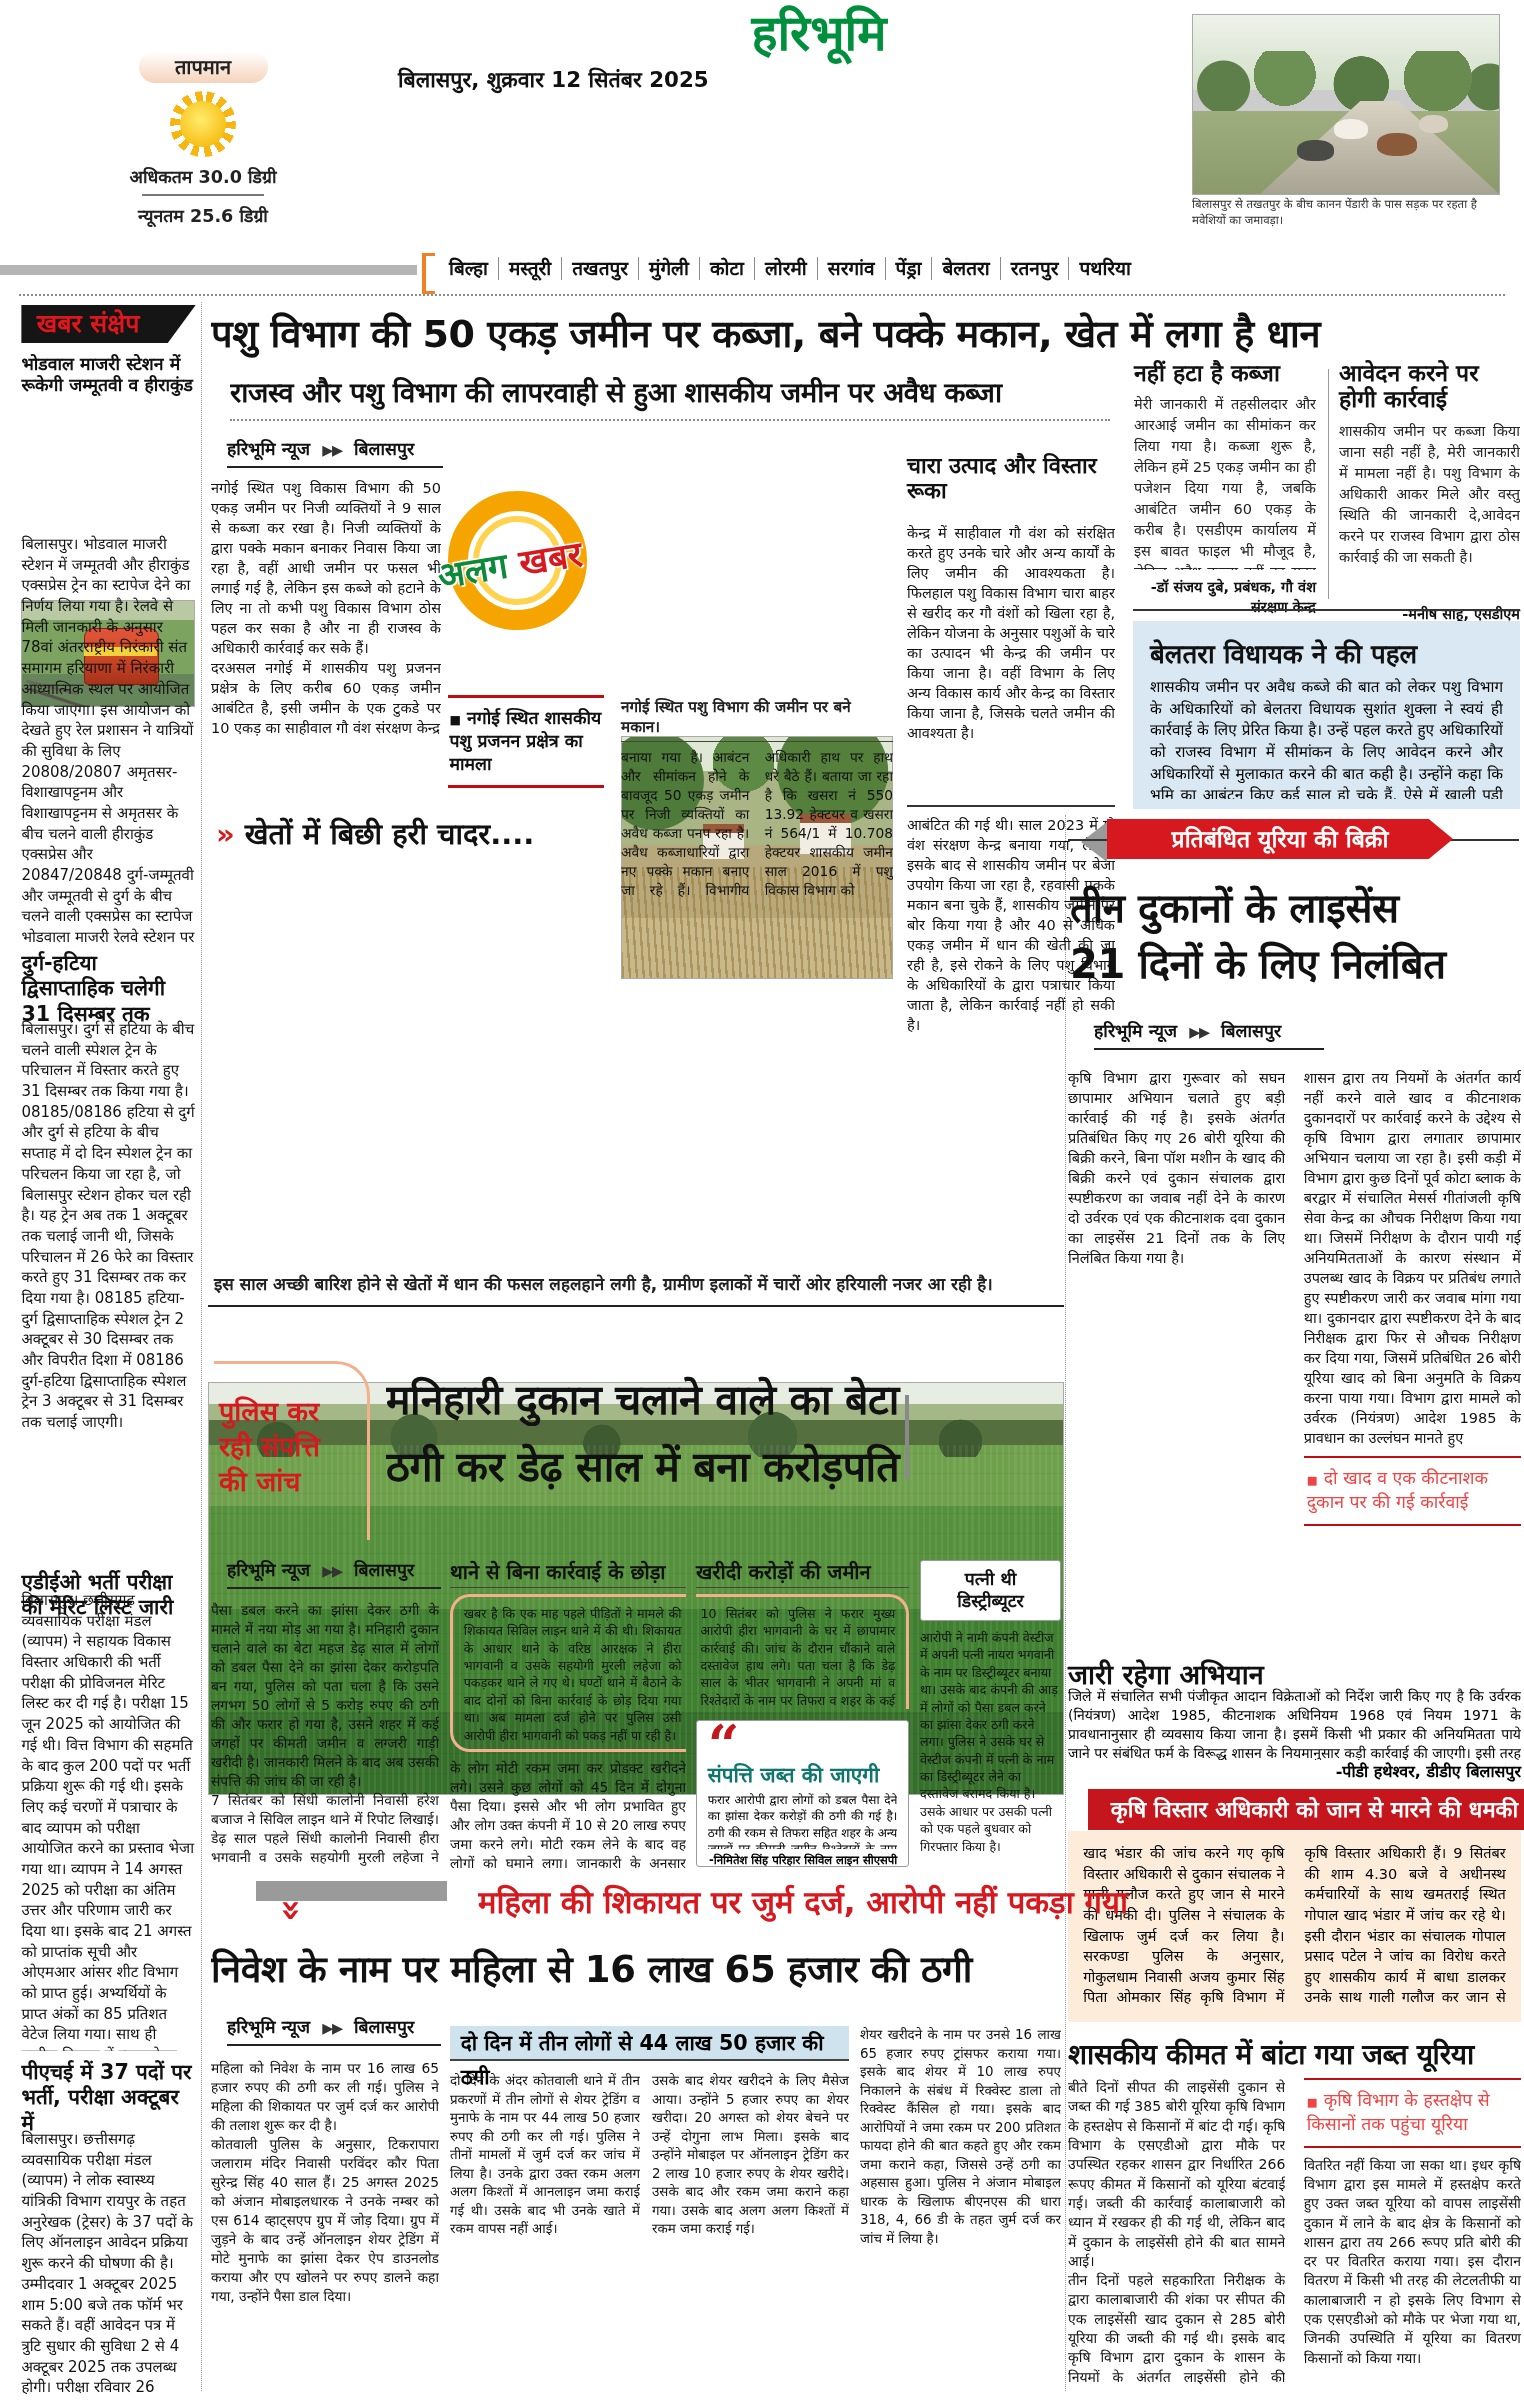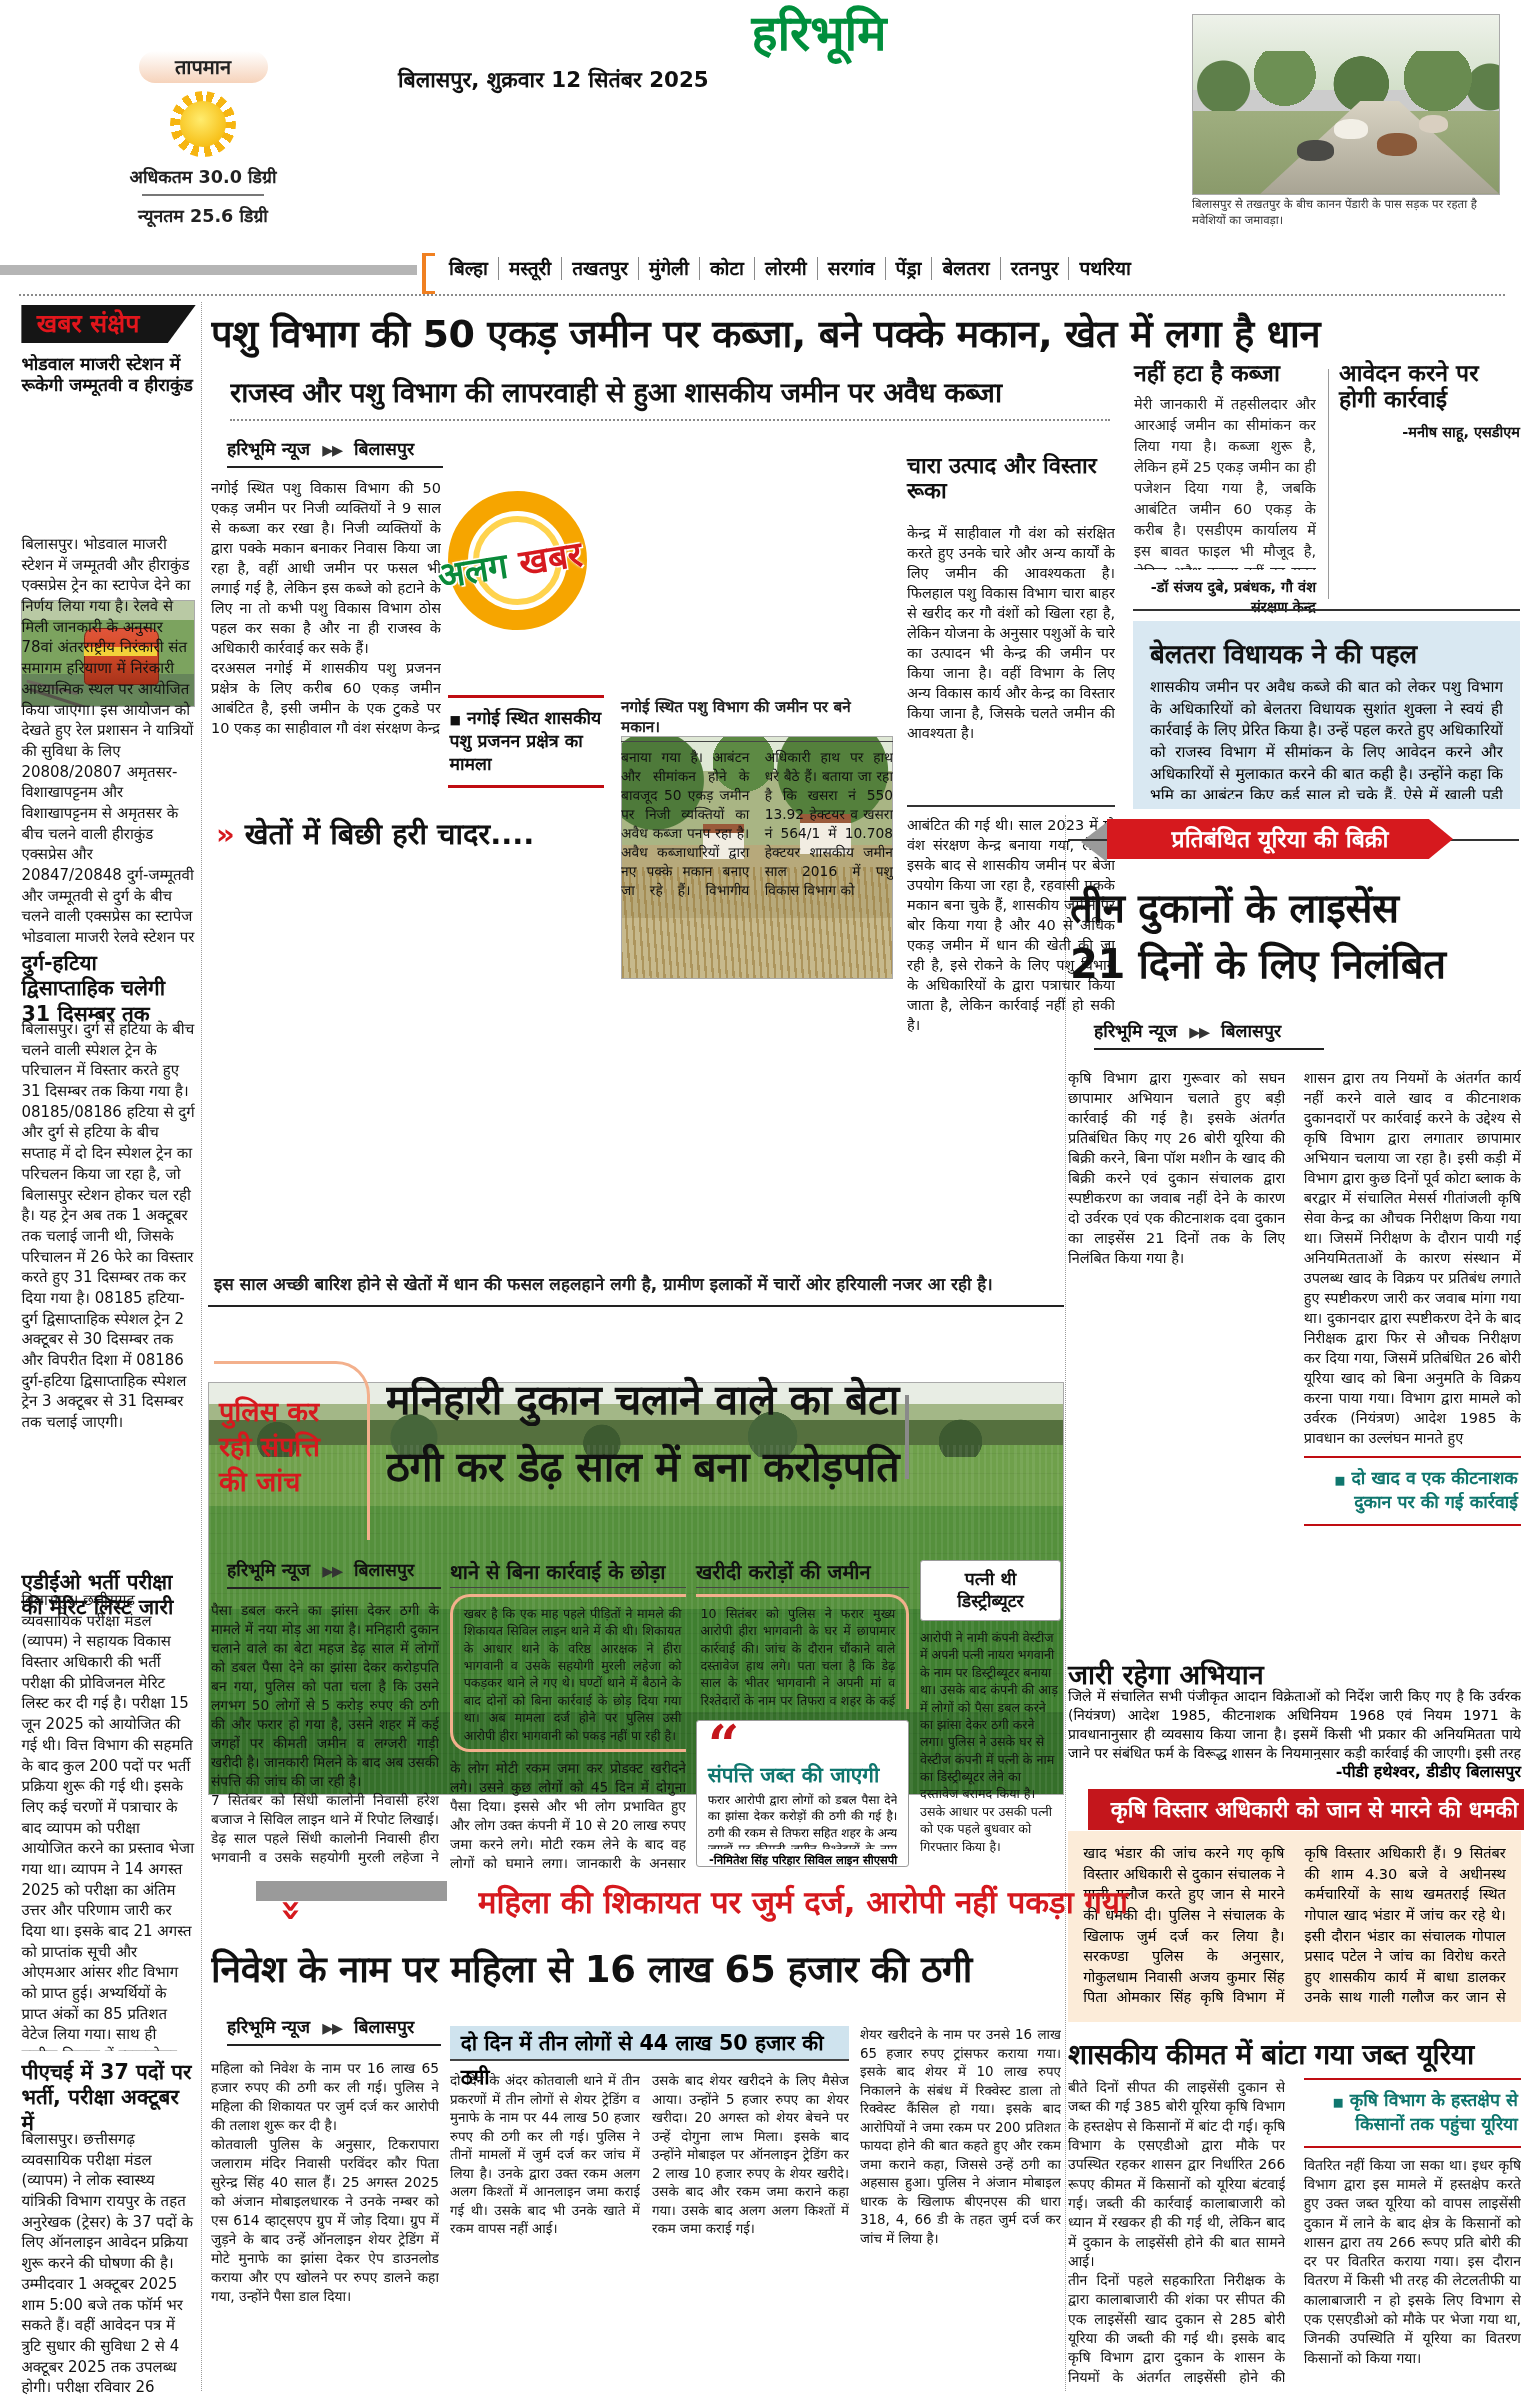--- a/index.html
+++ b/index.html
@@ -37,21 +37,21 @@
   .note{border-top:3.1px solid #c00d12;border-bottom:3.1px solid #c00d12;padding:9.2px 1.5px;font-size:17.6px;font-weight:bold;line-height:1.3;color:#111;}
   .note .sq{color:#111;font-size:12.2px;padding-right:6.1px;}
   
   .qtitle{font-size:23px;font-weight:bold;color:#111;line-height:1.15;margin-bottom:7.7px;}
   .qbody{font-size:14.5px;line-height:1.45;text-align:justify;color:#222;}
   .qattr{font-size:14.5px;font-weight:bold;text-align:right;margin-top:6.1px;color:#111;}
   .bluebox{background:#d9e8f2;padding:13.8px 17px;box-sizing:border-box;}
   
   .ribbon{background:#d6191e;color:#fff;font-size:23px;font-weight:bold;text-align:center;line-height:40px;clip-path:polygon(0 0,93% 0,100% 50%,93% 100%,0 100%);}
   .fold{width:0;height:0;border-top:20px solid transparent;border-bottom:20px solid transparent;border-right:26px solid #9a9a9a;}
-  .pull{border-top:2.3px solid #c00d12;border-bottom:2.3px solid #c00d12;padding:9.2px 3.1px;margin:7.7px 0;font-size:17.6px;font-weight:bold;line-height:1.35;color:#0f766e;break-inside:avoid;text-align:right;}
+  .pull{border-top:2.3px solid #c00d12;border-bottom:2.3px solid #c00d12;padding:9.2px 3.1px;margin:7.7px 0;font-size:17.6px;font-weight:normal;line-height:1.35;color:#ef4444;break-inside:avoid;}
   .pull .sq{font-size:11.5px;padding-right:6.1px;}
   
   .obox-l{border-left:3.8px solid #f3b08c;border-top:3.8px solid #f3b08c;border-bottom:3.8px solid #f3b08c;border-radius:20px 0 0 20px;padding:7.7px 4.6px 7.7px 10.7px;box-sizing:border-box;}
   .obox-r{border-right:3.8px solid #f3b08c;border-top:3.8px solid #f3b08c;border-radius:0 20px 0 0;padding:7.7px 10.7px 7.7px 4.6px;box-sizing:border-box;}
   .subhead2{font-size:20px;font-weight:bold;color:#111;margin-bottom:6.1px;line-height:1.2;}
   .gbox{border:1.5px solid #9a9a9a;border-radius:3.1px;padding:7.7px 10.7px;box-sizing:border-box;background:#fff;}
   .quote-ic{font-family:"DejaVu Serif","Liberation Serif",serif;color:#c4161c;font-size:55px;line-height:31px;font-weight:bold;}
   
   .threat-h{background:#c4161c;color:#fff;font-size:22px;font-weight:bold;text-align:center;line-height:41px;}
   .threat-b{background:#fcecd9;columns:2;column-gap:20px;padding:12.2px 15.3px;box-sizing:border-box;font-size:14.5px;line-height:1.42;text-align:justify;}
@@ -196,20 +196,21 @@
   </div>
 
   <div class="abs" style="left:1134px;top:360px;width:182px;">
     <div class="qtitle">नहीं हटा है कब्जा</div>
     <div class="qbody clip" style="height:176px;">मेरी जानकारी में तहसीलदार और आरआई जमीन का सीमांकन कर लिया गया है। कब्जा शुरू है, लेकिन हमें 25 एकड़ जमीन का ही पजेशन दिया गया है, जबकि आबंटित जमीन 60 एकड़ के करीब है। एसडीएम कार्यालय में इस बावत फाइल भी मौजूद है, लेकिन अवैध कब्जा नहीं हट सका है।</div>
     <div class="qattr">-डॉ संजय दुबे, प्रबंधक, गौ वंश संरक्षण केन्द्र</div>
   </div>
   <div class="abs" style="left:1328px;top:369px;width:0;height:230px;border-left:1.5px solid #9a9a9a;"></div>
   <div class="abs" style="left:1339px;top:360px;width:181px;">
     <div class="qtitle">आवेदन करने पर होगी कार्रवाई</div>
+    <div class="qbody clip" style="height:176px;">शासकीय जमीन पर कब्जा किया जाना सही नहीं है, मेरी जानकारी में मामला नहीं है। पशु विभाग के अधिकारी आकर मिले और वस्तु स्थिति की जानकारी दे,आवेदन करने पर राजस्व विभाग द्वारा ठोस कार्रवाई की जा सकती है।</div>
     <div class="qattr">-मनीष साहू, एसडीएम</div>
   </div>
 
   <div class="abs" style="left:1133px;top:609px;width:387px;border-top:2.3px solid #333;"></div>
   <div class="abs bluebox" style="left:1133px;top:621px;width:387px;height:188px;">
     <div class="b" style="font-size:26px;margin-bottom:6.1px;color:#111;">बेलतरा विधायक ने की पहल</div>
     <div class="clip" style="font-size:15.3px;line-height:1.42;text-align:justify;height:122px;">शासकीय जमीन पर अवैध कब्जे की बात को लेकर पशु विभाग के अधिकारियों को बेलतरा विधायक सुशांत शुक्ला ने स्वयं ही कार्रवाई के लिए प्रेरित किया है। उन्हें पहल करते हुए अधिकारियों को राजस्व विभाग में सीमांकन के लिए आवेदन करने और अधिकारियों से मुलाकात करने की बात कही है। उन्होंने कहा कि भूमि का आबंटन किए कई साल हो चुके हैं, ऐसे में खाली पड़ी जमीन पर कब्जा हो जाता है, लेकिन इसके लिए सीमांकन प्रक्रियाओं के द्वारा कब्जे की आपत्तियों का निपटारा कराया जा सका है। क्षेत्र के शासकीय भूमियों को संरक्षित करने की जिम्मेदारी शासन व प्रशासन की है, ऐसे में इसके लिए तत्काल पहल की जानी चाहिए।</div>
   </div>
 
   <div class="abs kick" style="left:216px;top:813px;width:689px;">

